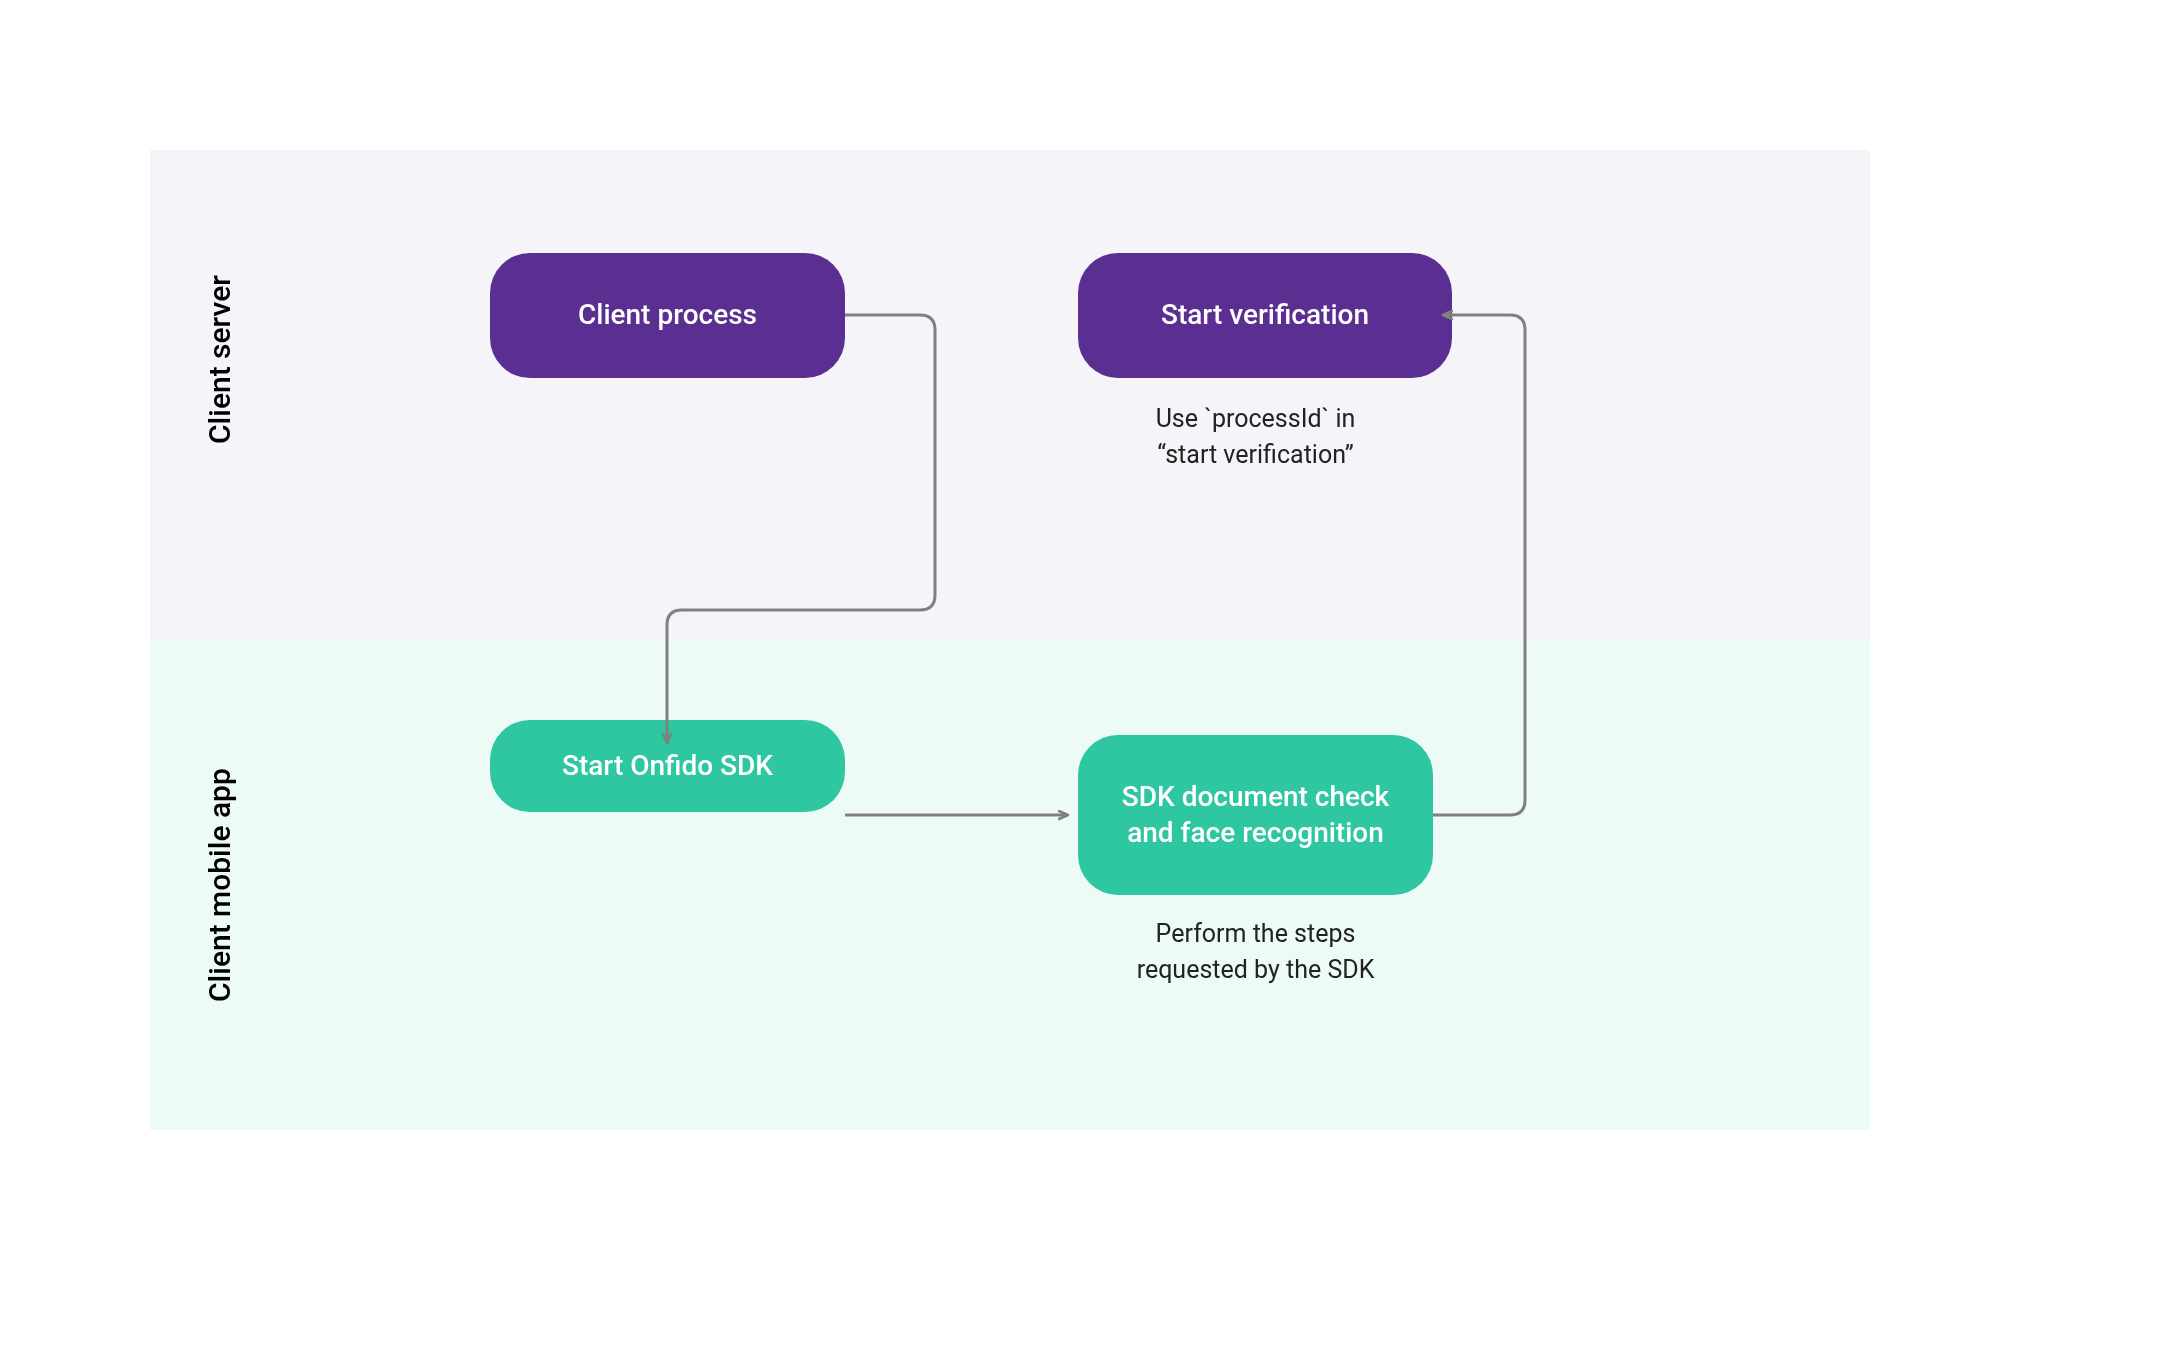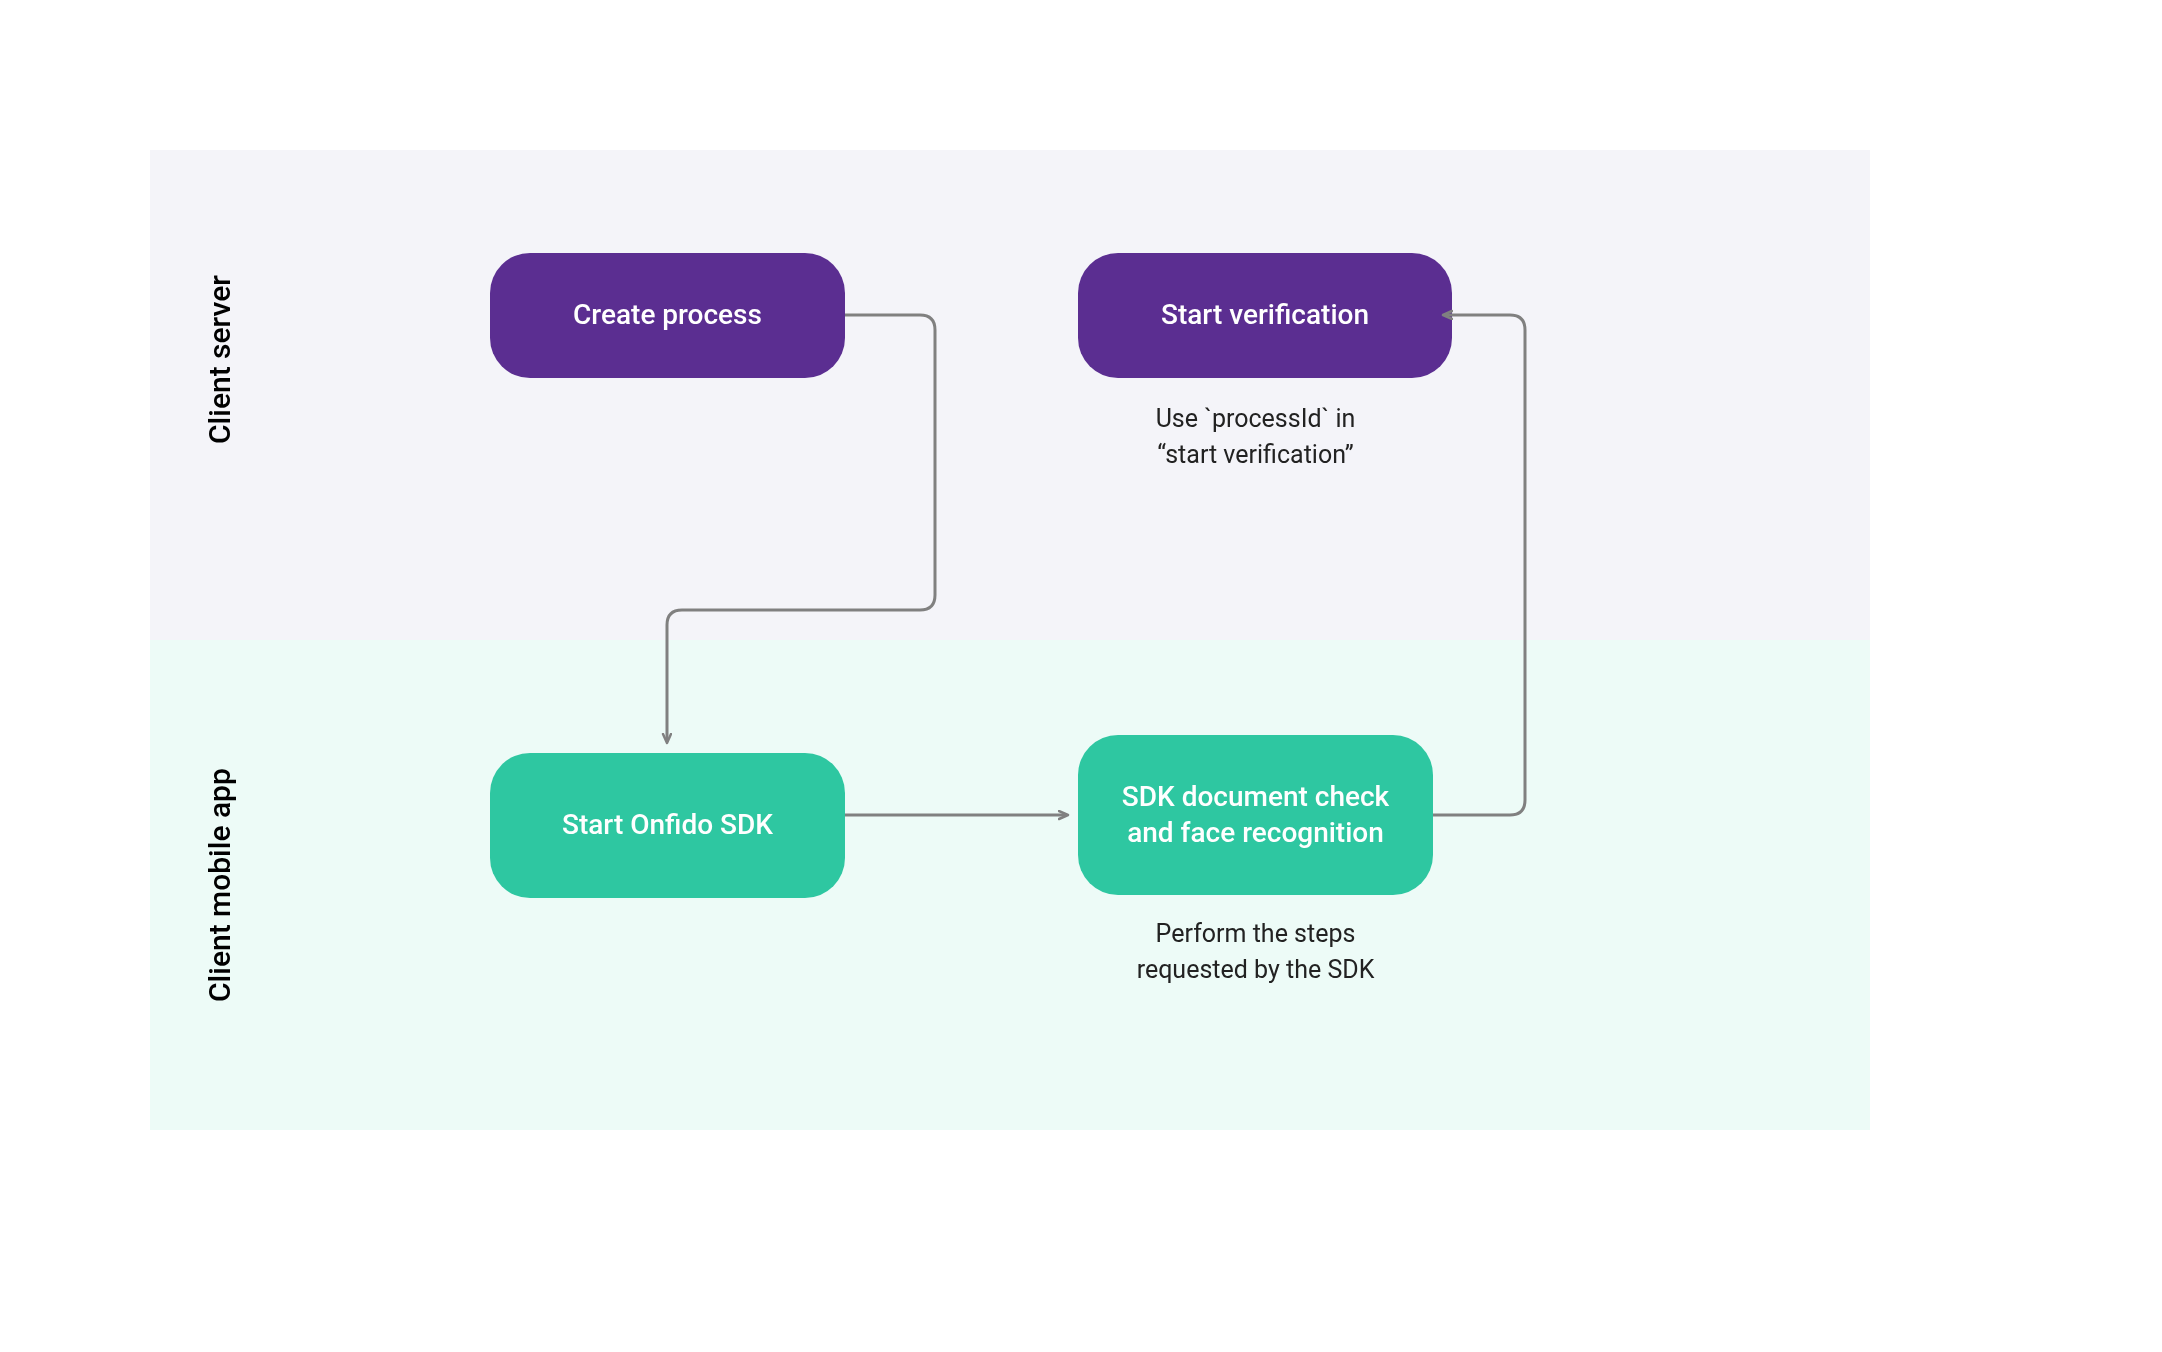--- a/index.html
+++ b/index.html
@@ -65,29 +65,29 @@
 
 <div class="canvas">
 
   <div class="lane lane-server"></div>
   <div class="lane lane-mobile"></div>
 
   <div class="lane-label server">Client server</div>
   <div class="lane-label mobile">Client mobile app</div>
 
   <div class="node purple" style="left:490px; top:253px; width:355px; height:125px;">
-    <span>Create process</span>
+    <span>Client process</span>
   </div>
 
   <div class="node purple" style="left:1078px; top:253px; width:374px; height:125px;">
     <span>Start verification</span>
   </div>
   <div class="caption" style="left:1078px; top:401px; width:355px;">Use `processId` in<br>“start verification”</div>
 
-  <div class="node teal" style="left:490px; top:753px; width:355px; height:145px;text-align:center;">
+  <div class="node teal" style="left:490px; top:720px; width:355px; height:92px;text-align:center;">
     <span>Start Onfido SDK</span>
   </div>
 
   <div class="node teal" style="left:1078px; top:735px; width:355px; height:160px;justify-content:center;">
     <span>SDK document check<br>and face recognition</span>
   </div>
   <div class="caption" style="left:1078px; top:916px; width:355px;">Perform the steps<br>requested by the SDK</div>
 
   <svg class="arrows">
     <defs>

